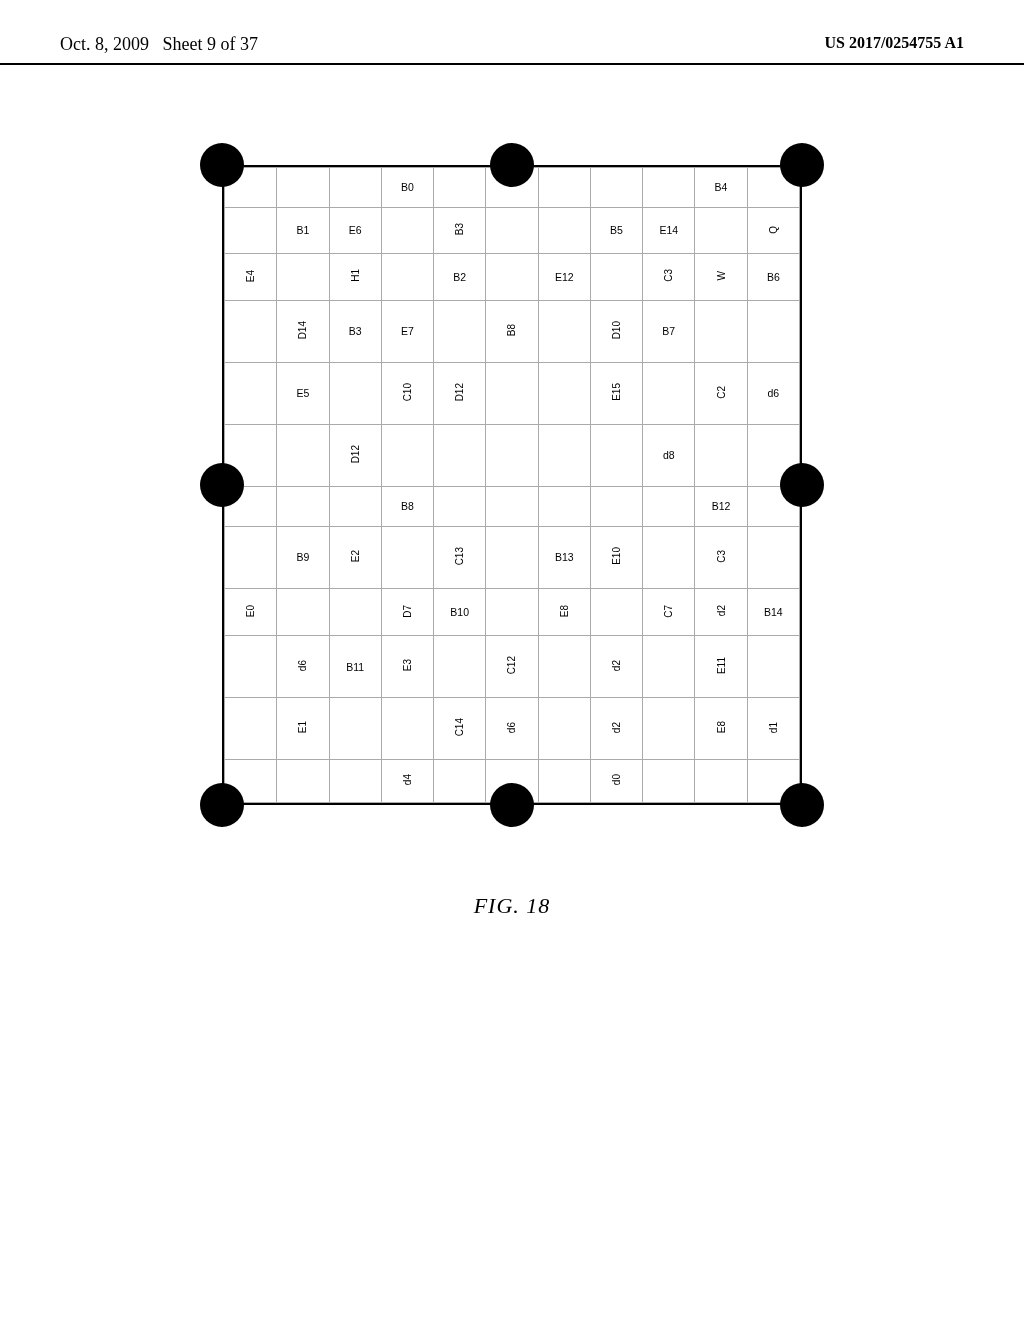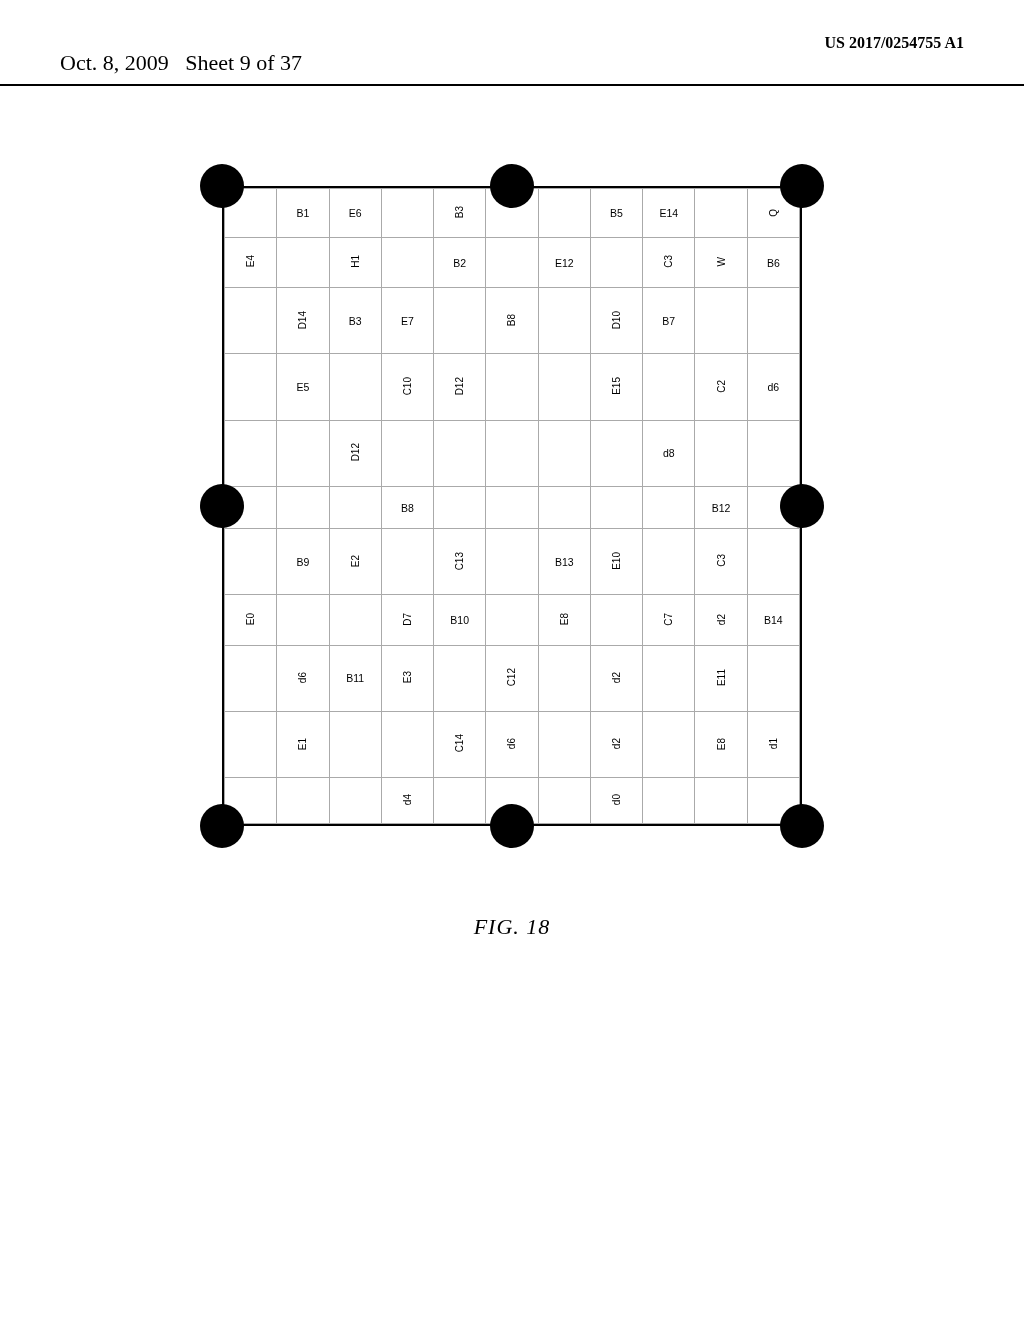--- a/index.html
+++ b/index.html
@@ -20,23 +20,23 @@
       padding: 30px 60px 0 60px;
       border-bottom: 2px solid black;
       padding-bottom: 8px;
     }
     .header-left {
       font-weight: bold;
       font-size: 18px;
       line-height: 1.3;
     }
     .header-center {
-      font-size: 22px;
+      font-size: 18px;
       text-align: center;
-      margin-top: 20px;
+      margin-top: 4px;
     }
     .header-right {
       font-size: 16px;
       font-weight: bold;
       margin-top: 4px;
     }
 
     
     .diagram-area {
       display: flex;
@@ -145,20 +145,33 @@
 
     <div class="mid-circle mid-top"></div>
     <div class="mid-circle mid-bottom"></div>
     <div class="mid-circle mid-left"></div>
     <div class="mid-circle mid-right"></div>
 
     <div class="data-grid">
       <table class="grid-table">
         <tbody>
 
+          <tr>
+            <td></td>
+            <td></td>
+            <td></td>
+            <td>B0</td>
+            <td></td>
+            <td></td>
+            <td></td>
+            <td></td>
+            <td></td>
+            <td>B4</td>
+            <td></td>
+          </tr>
 
           <tr>
             <td></td>
             <td>B1</td>
             <td>E6</td>
             <td></td>
             <td><span style="writing-mode:vertical-rl;transform:rotate(180deg);font-size:10px;">B3</span></td>
             <td></td>
             <td></td>
             <td>B5</td>

